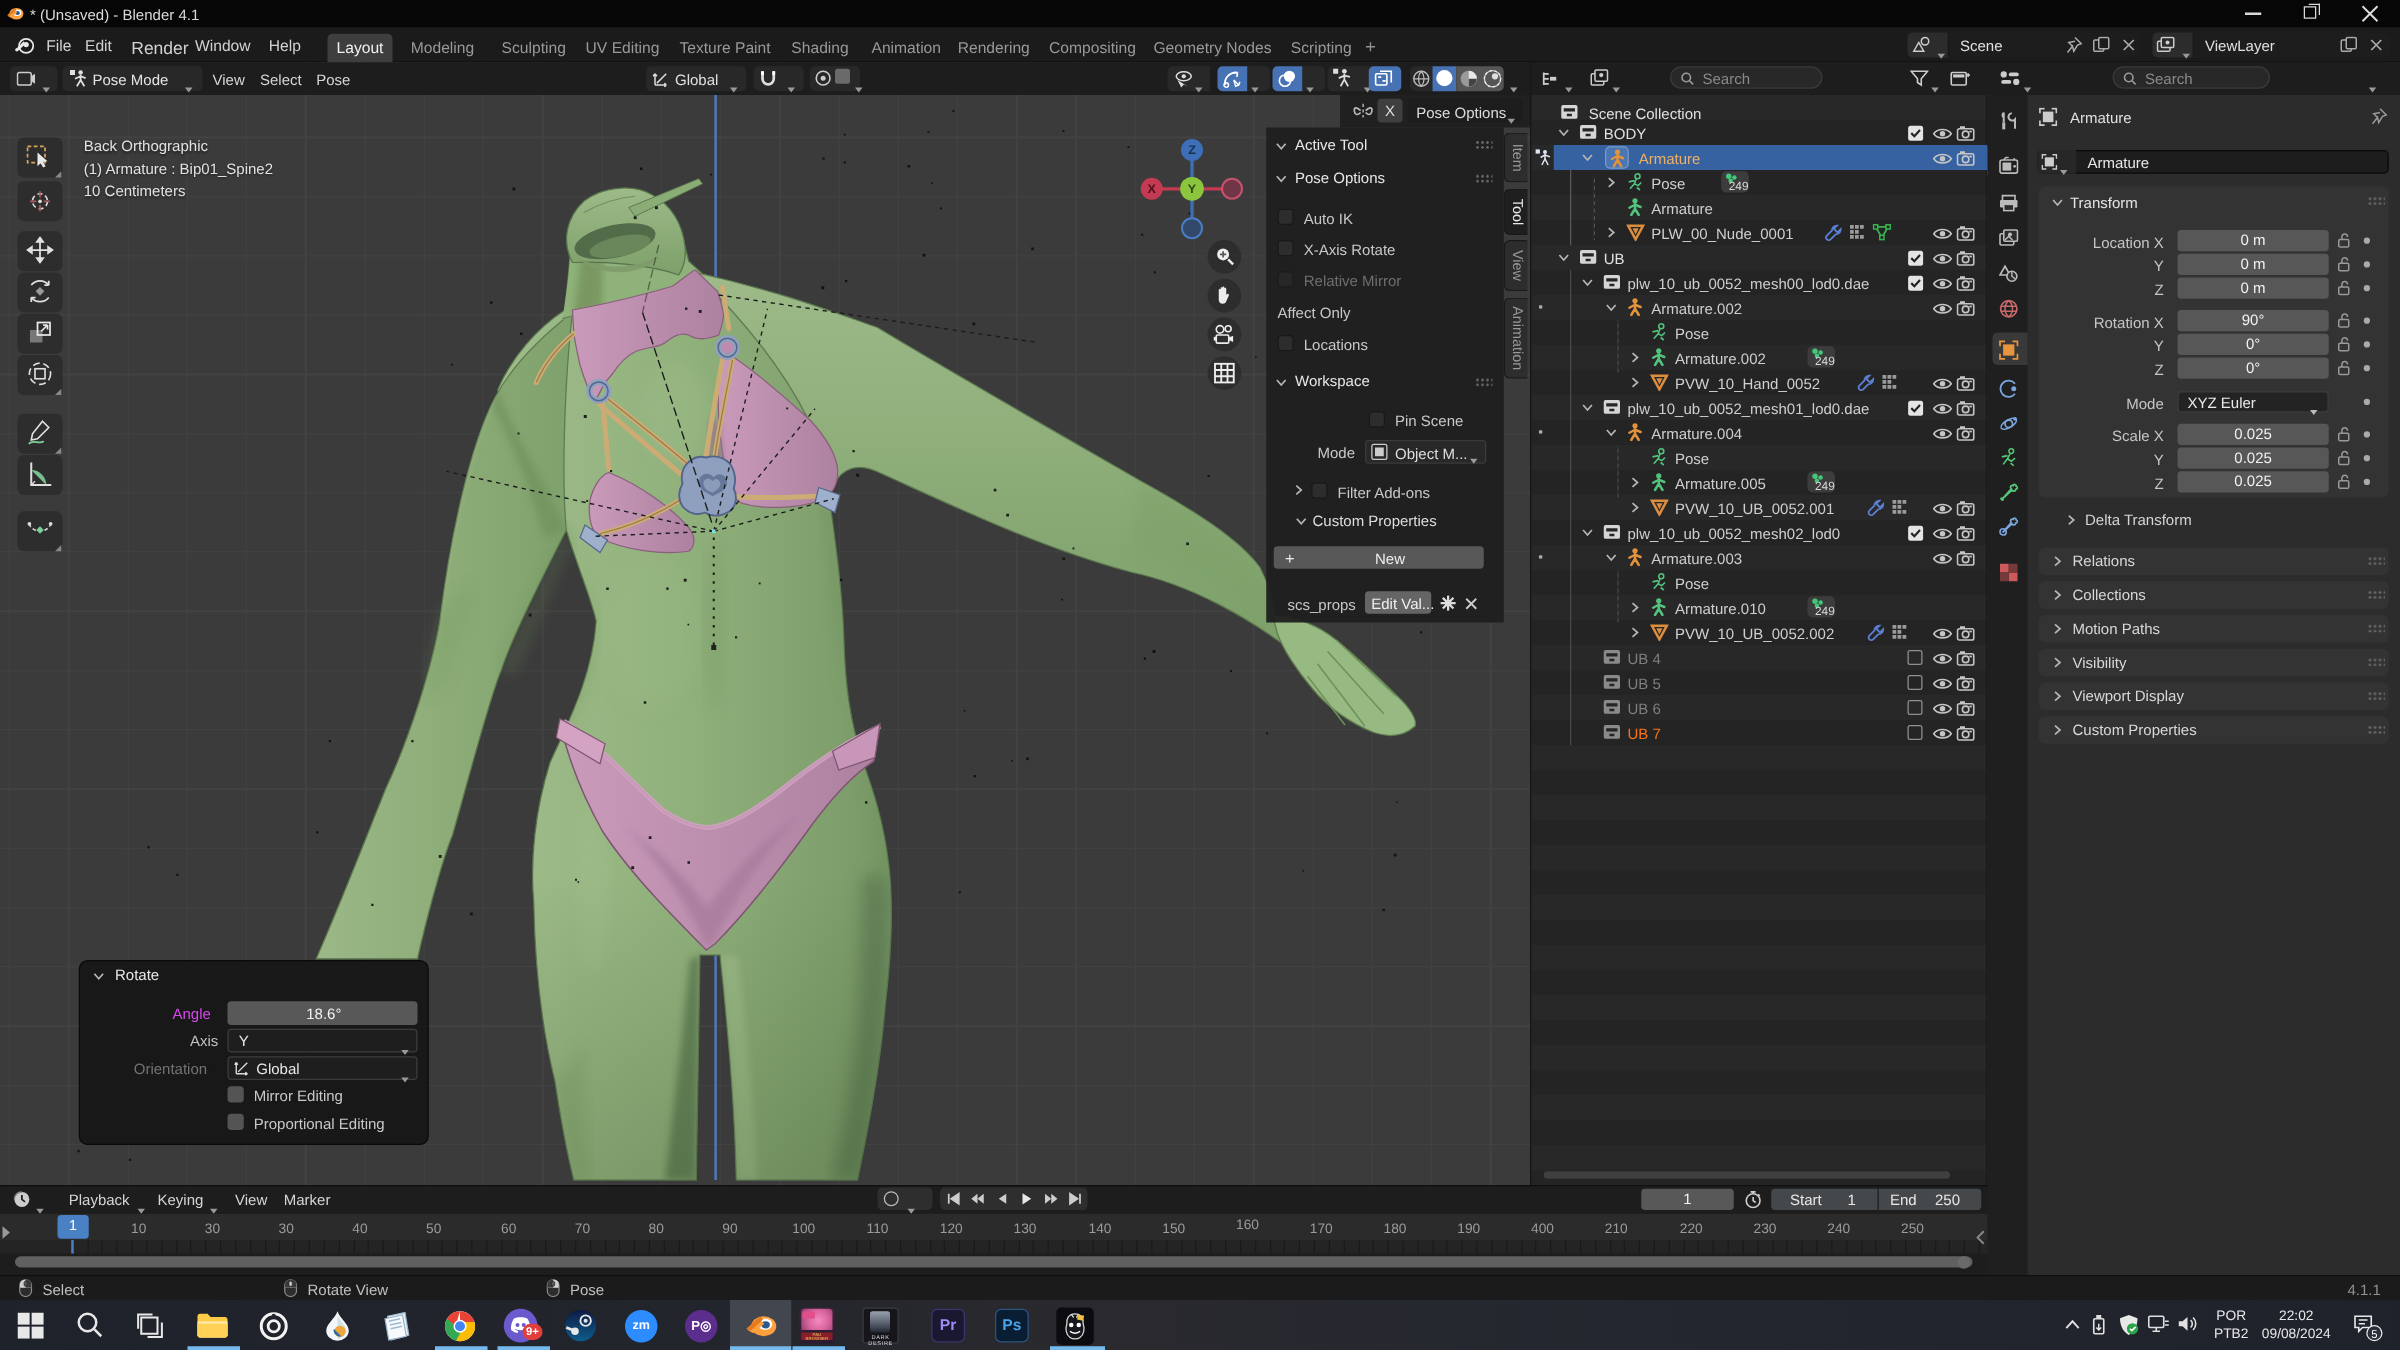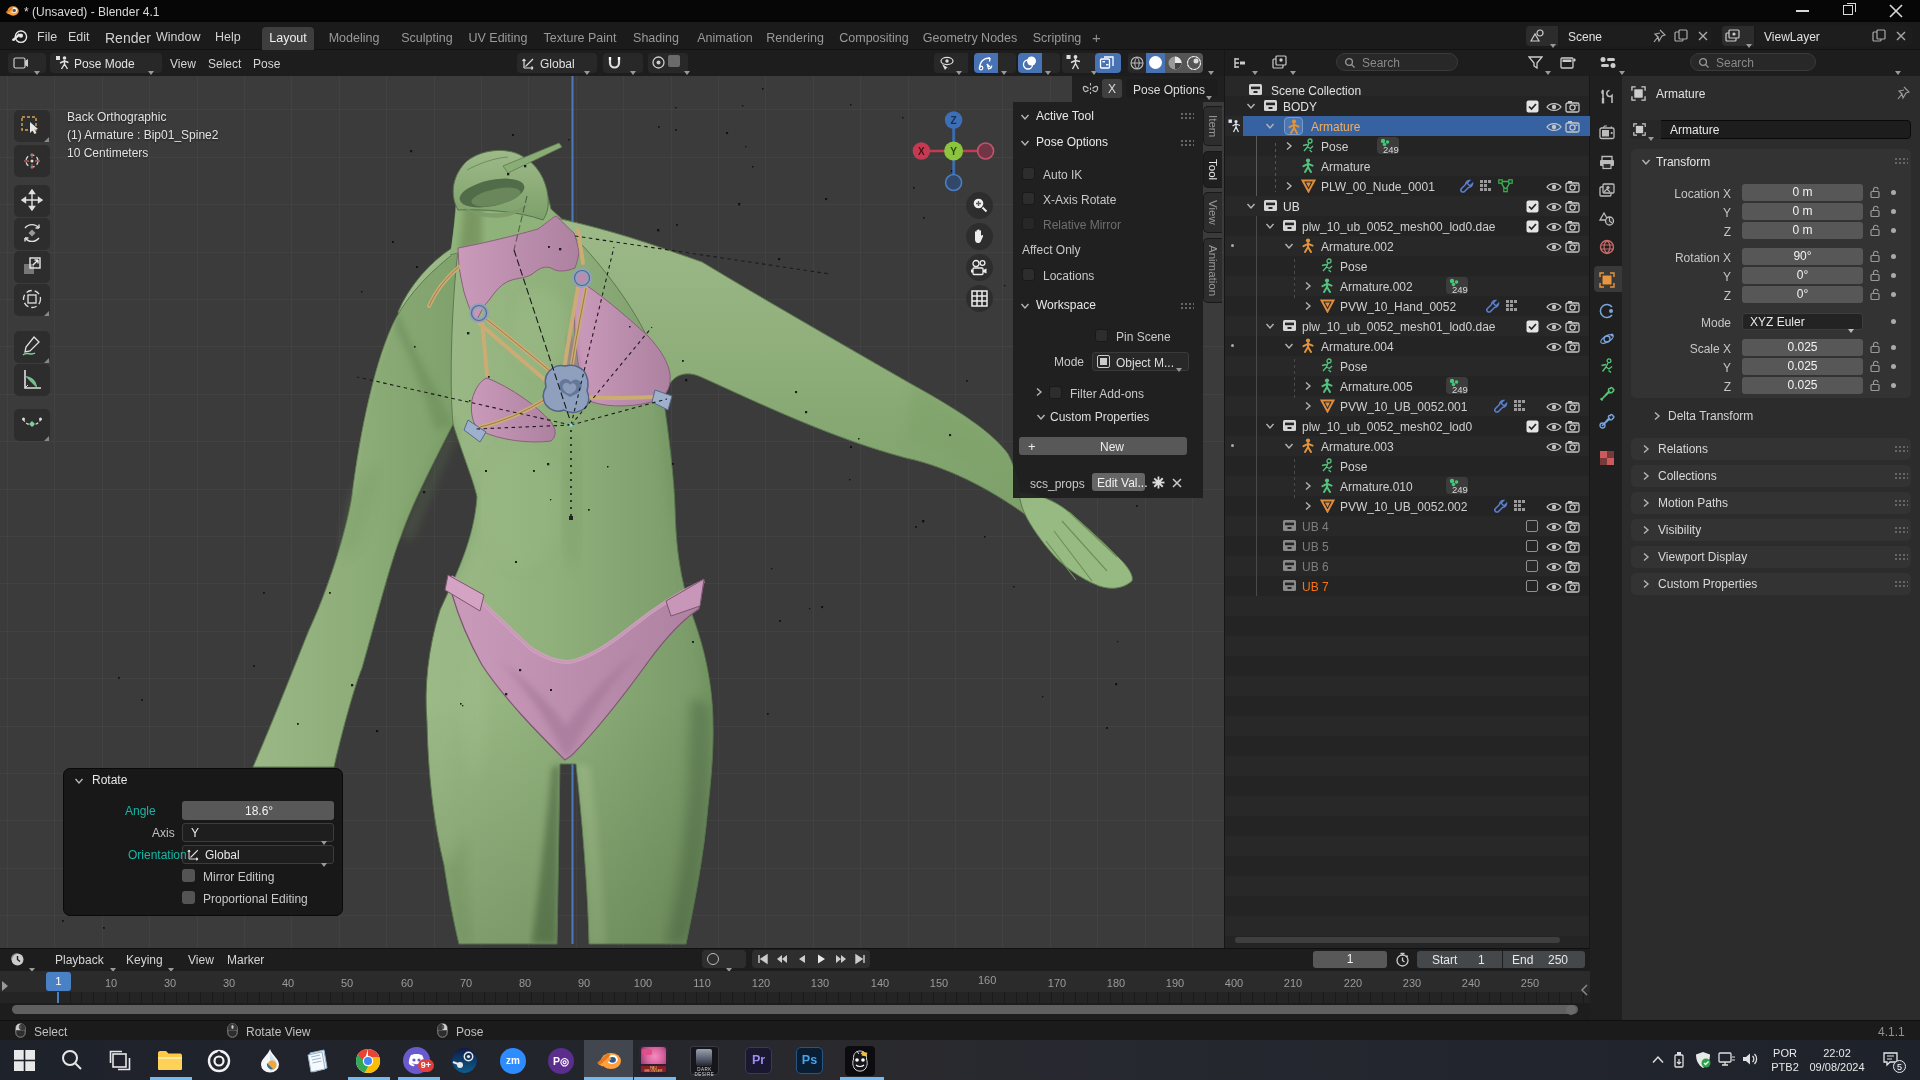--- a/index.html
+++ b/index.html
@@ -554,28 +554,28 @@
 <div class="a" style="left:1203px;top:192px;width:19px;height:41px;background:#2a2a2acc;border:1px solid #191919;border-right:none;border-radius:5px 0 0 5px"></div>
 <div class="a" style="left:1203px;top:192px;width:19px;height:41px;color:#989898;font-size:11.5px;writing-mode:vertical-rl;text-align:center;line-height:19px">View</div>
 <div class="a" style="left:1203px;top:238px;width:19px;height:65px;background:#2a2a2acc;border:1px solid #191919;border-right:none;border-radius:5px 0 0 5px"></div>
 <div class="a" style="left:1203px;top:238px;width:19px;height:65px;color:#989898;font-size:11.5px;writing-mode:vertical-rl;text-align:center;line-height:19px">Animation</div>
 <div class="a" style="left:63px;top:768px;width:280px;height:148px;background:#161616f0;border-radius:7px;border:1px solid #0a0a0a"></div>
 <svg class="a" style="left:74px;top:776px" width="10" height="10" viewBox="0 0 10 10">
     <path d="M1.5 3 L5 7 L8.5 3" fill="none" stroke="#b5b5b5" stroke-width="1.4"></path>
   </svg>
 <div class="tx" style="left:92px;top:774px;color:#e8e8e8">Rotate</div>
 <div class="a" style="left:182px;top:801px;width:152px;height:19px;background:#585858;border-radius:3px"></div>
-<div class="tx" style="left:125px;top:805px;color:#14b8a6">Angle</div>
+<div class="tx" style="left:138px;top:805px;color:#d946ef">Angle</div>
 <div class="tx" style="left:245px;top:805px;color:#f2f2f2">18.6°</div>
 <div class="a" style="left:182px;top:823px;width:152px;height:19px;background:#1e1e1e;border:1px solid #3c3c3c;border-radius:3px"></div>
 <div class="tx" style="left:152px;top:827px;color:#c0c0c0">Axis</div>
 <div class="tx" style="left:191px;top:827px;color:#e8e8e8">Y</div>
 <div class="a" style="left:321px;top:831px"><span class="caret" style="border-top-color:#999"></span></div>
 <div class="a" style="left:182px;top:845px;width:152px;height:19px;background:#1e1e1e;border:1px solid #3c3c3c;border-radius:3px"></div>
-<div class="tx" style="left:128px;top:849px;color:#14b8a6">Orientation</div>
+<div class="tx" style="left:107px;top:849px;color:#737373">Orientation</div>
 <svg class="a" style="left:187px;top:848px" width="14" height="13" viewBox="0 0 14 13">
     <path d="M2 11 L2 2 M2 11 L11 11 M2 2 L0.8 3.8 M2 2 L3.2 3.8 M11 11 L9.2 9.8 M11 11 L9.2 12.2 M3.5 9.5 L9 4 L10.8 2.2" stroke="#ddd" stroke-width="1.1" fill="none"></path>
   </svg>
 <div class="tx" style="left:205px;top:849px;color:#e8e8e8">Global</div>
 <div class="a" style="left:321px;top:853px"><span class="caret" style="border-top-color:#999"></span></div>
 <div class="a" style="left:182px;top:869px;width:13px;height:13px;background:#545454;border-radius:3px"></div>
 <div class="tx" style="left:203px;top:871px;color:#c8c8c8">Mirror Editing</div>
 <div class="a" style="left:182px;top:891px;width:13px;height:13px;background:#545454;border-radius:3px"></div>
 <div class="tx" style="left:203px;top:893px;color:#c8c8c8">Proportional Editing</div>
 <div class="a" style="left:1225px;top:50px;width:365px;height:898px;background:#242424"></div>
@@ -1394,21 +1394,21 @@
 <div class="a" style="left:387px;top:977px;width:40px;color:#9b9b9b;font-size:11px;text-align:center">60</div>
 <div class="a" style="left:446px;top:977px;width:40px;color:#9b9b9b;font-size:11px;text-align:center">70</div>
 <div class="a" style="left:505px;top:977px;width:40px;color:#9b9b9b;font-size:11px;text-align:center">80</div>
 <div class="a" style="left:564px;top:977px;width:40px;color:#9b9b9b;font-size:11px;text-align:center">90</div>
 <div class="a" style="left:623px;top:977px;width:40px;color:#9b9b9b;font-size:11px;text-align:center">100</div>
 <div class="a" style="left:682px;top:977px;width:40px;color:#9b9b9b;font-size:11px;text-align:center">110</div>
 <div class="a" style="left:741px;top:977px;width:40px;color:#9b9b9b;font-size:11px;text-align:center">120</div>
 <div class="a" style="left:800px;top:977px;width:40px;color:#9b9b9b;font-size:11px;text-align:center">130</div>
 <div class="a" style="left:860px;top:977px;width:40px;color:#9b9b9b;font-size:11px;text-align:center">140</div>
 <div class="a" style="left:919px;top:977px;width:40px;color:#9b9b9b;font-size:11px;text-align:center">150</div>
-<div class="a" style="left:978px;top:974px;width:40px;color:#9b9b9b;font-size:11px;">160</div>
+<div class="a" style="left:978px;top:974px;width:40px;color:#9b9b9b;font-size:11px;text-align:center">160</div>
 <div class="a" style="left:1037px;top:977px;width:40px;color:#9b9b9b;font-size:11px;text-align:center">170</div>
 <div class="a" style="left:1096px;top:977px;width:40px;color:#9b9b9b;font-size:11px;text-align:center">180</div>
 <div class="a" style="left:1155px;top:977px;width:40px;color:#9b9b9b;font-size:11px;text-align:center">190</div>
 <div class="a" style="left:1214px;top:977px;width:40px;color:#9b9b9b;font-size:11px;text-align:center">400</div>
 <div class="a" style="left:1273px;top:977px;width:40px;color:#9b9b9b;font-size:11px;text-align:center">210</div>
 <div class="a" style="left:1333px;top:977px;width:40px;color:#9b9b9b;font-size:11px;text-align:center">220</div>
 <div class="a" style="left:1392px;top:977px;width:40px;color:#9b9b9b;font-size:11px;text-align:center">230</div>
 <div class="a" style="left:1451px;top:977px;width:40px;color:#9b9b9b;font-size:11px;text-align:center">240</div>
 <div class="a" style="left:1510px;top:977px;width:40px;color:#9b9b9b;font-size:11px;text-align:center">250</div>
 <div class="a" style="left:0;top:992px;width:1590px;height:11px;background:#242424"></div>

